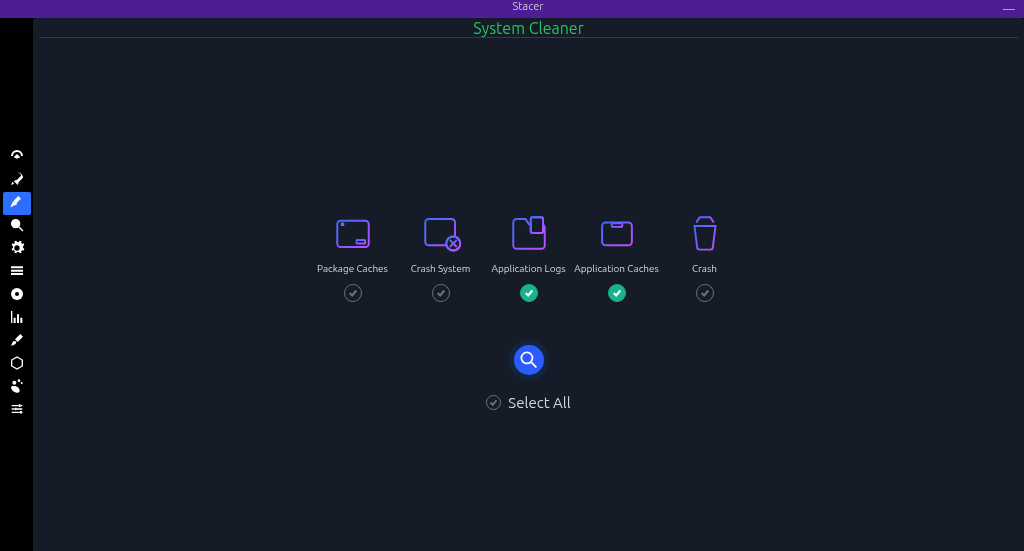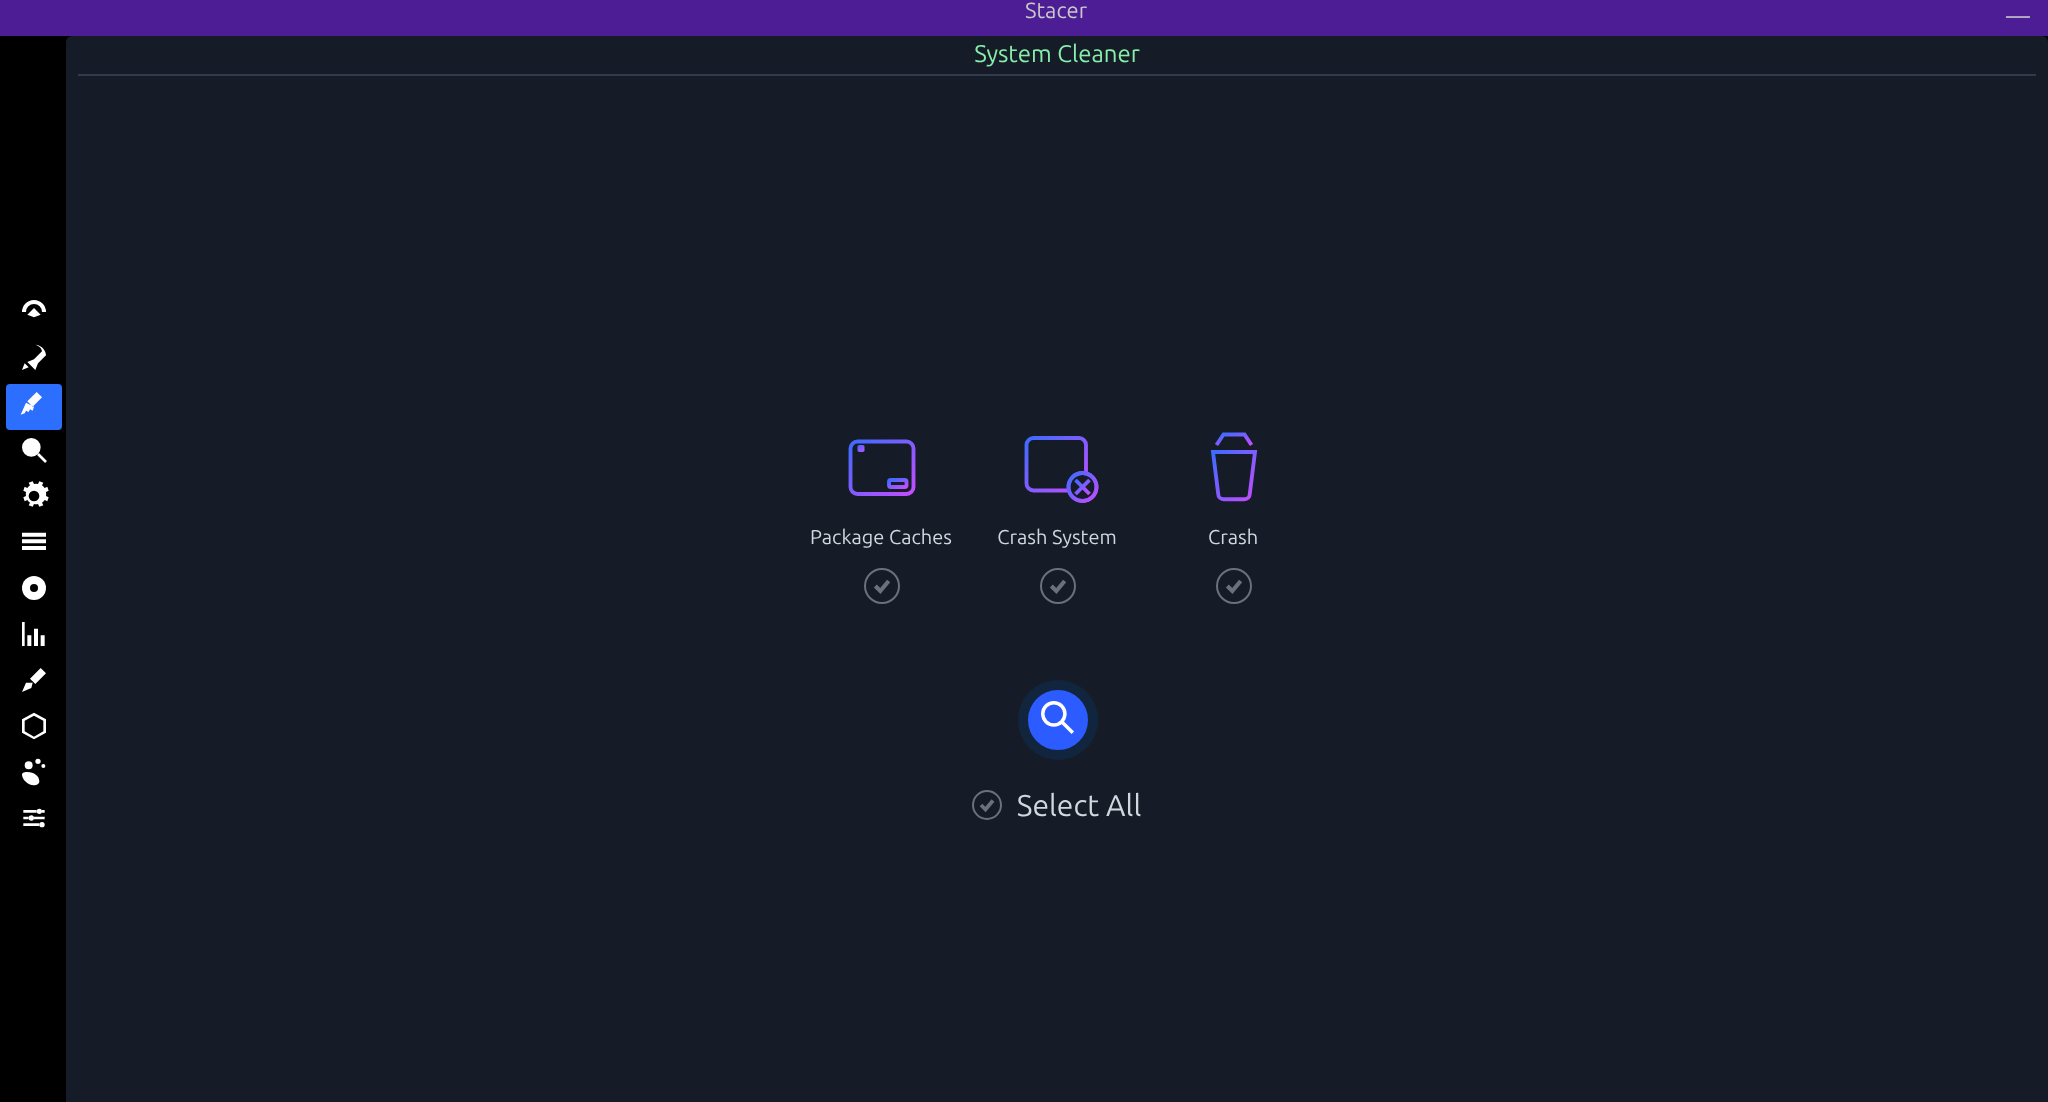--- a/index.html
+++ b/index.html
@@ -76,22 +76,22 @@
     background: #161c27;
     border-radius: 3px 3px 0 0;
     display: flex;
     flex-direction: column;
     position: relative;
   }
   .page-header {
     height: 20px;
     line-height: 20px;
     text-align: center;
-    font-size: 12px;
-    color: #86efac;
+    font-size: 16px;
+    color: #22c55e;
     border-bottom: 1px solid #313b4b;
     margin: 0 6px;
   }
 
   .content {
     flex: 1;
     display: flex;
     flex-direction: column;
     align-items: center;
     padding-top: 170px;
@@ -342,21 +342,56 @@
             </svg>
           </span>
           <span class="label">Crash System</span>
           <span class="check">
             <svg viewBox="0 0 12 12">
                 <polyline points="2,6 5,9 10,3"></polyline>
               </svg>
           </span>
         </div>
 
-
+        <div class="category">
+          <span class="icon">
+            <svg viewBox="0 0 48 48" fill="none" stroke="url(#g1)" stroke-width="2.2">
+              <path d="M6 14v24a4 4 0 004 4h28a4 4 0 004-4V18a4 4 0 00-4-4H24l-4-6H10a4 4 0 00-4 4z"></path>
+              <rect x="26" y="6" width="14" height="18" rx="2" fill="#161c27"></rect>
+              <rect x="26" y="6" width="14" height="18" rx="2"></rect>
+              <line x1="29" y1="11" x2="37" y2="11"></line>
+              <line x1="29" y1="15" x2="37" y2="15"></line>
+              <line x1="29" y1="19" x2="34" y2="19"></line>
+            </svg>
+          </span>
+          <span class="label">Application Logs</span>
+          <span class="check on">
+            <svg viewBox="0 0 12 12">
+                <polyline points="2,6 5,9 10,3"></polyline>
+              </svg>
+          </span>
+        </div>
+
+        <div class="category">
+          <span class="icon">
+            <svg viewBox="0 0 48 48" fill="none" stroke="url(#g1)" stroke-width="2.2">
+              <rect x="7" y="12" width="34" height="26" rx="4"></rect>
+              <line x1="7" y1="18" x2="41" y2="18"></line>
+              <rect x="18" y="13" width="12" height="4" rx="1"></rect>
+              <line x1="13" y1="26" x2="35" y2="26" stroke-dasharray="3 3"></line>
+              <line x1="13" y1="32" x2="35" y2="32" stroke-dasharray="3 3"></line>
+            </svg>
+          </span>
+          <span class="label">Application Caches</span>
+          <span class="check on">
+            <svg viewBox="0 0 12 12">
+                <polyline points="2,6 5,9 10,3"></polyline>
+              </svg>
+          </span>
+        </div>
 
         <div class="category">
           <span class="icon">
             <svg viewBox="0 0 48 48" fill="none" stroke="url(#g1)" stroke-width="2.2">
               <path d="M12 16h24l-3 24a3 3 0 01-3 3H18a3 3 0 01-3-3z"></path>
               <line x1="18" y1="22" x2="18" y2="38"></line>
               <line x1="24" y1="22" x2="24" y2="38"></line>
               <line x1="30" y1="22" x2="30" y2="38"></line>
               <path d="M14 12l4-6h12l4 6"></path>
               <line x1="10" y1="14" x2="38" y2="14"></line>

